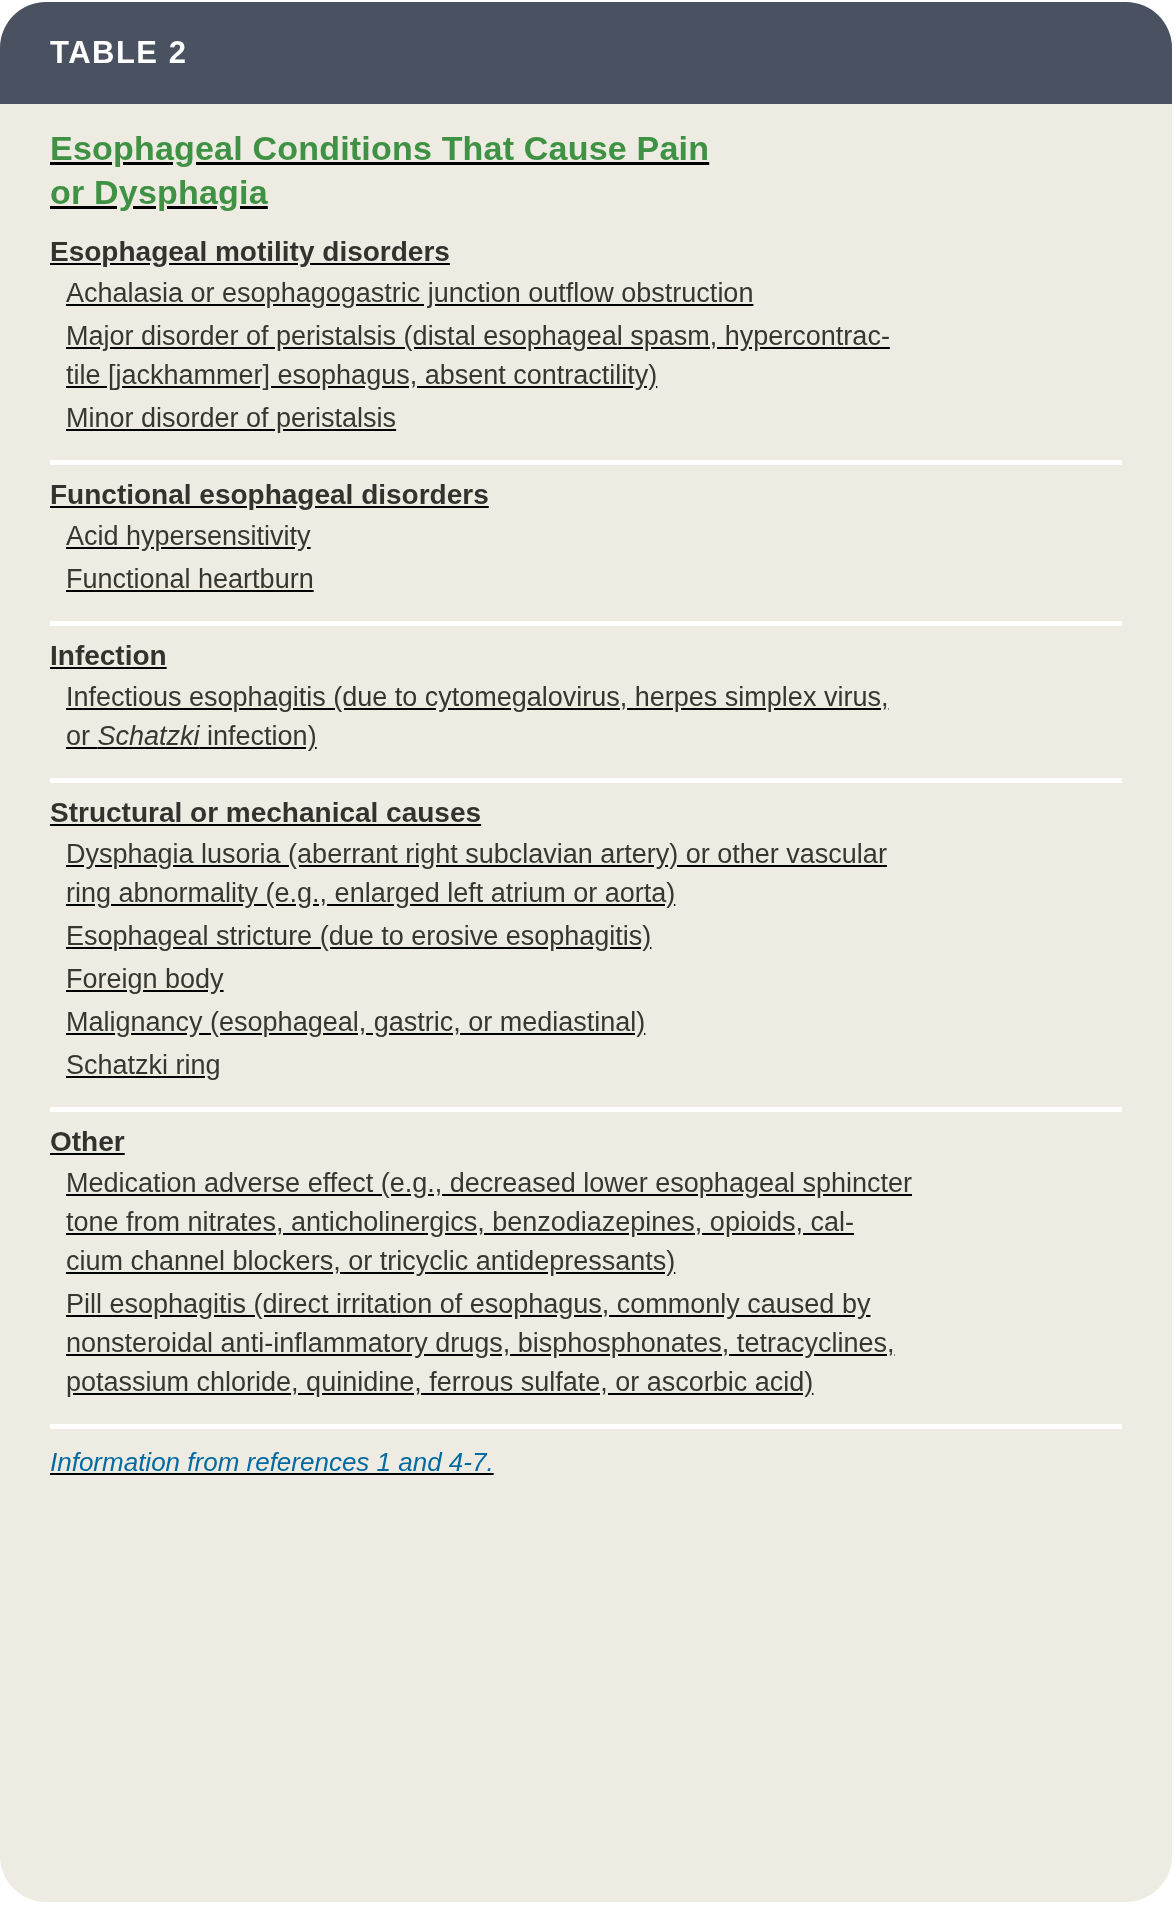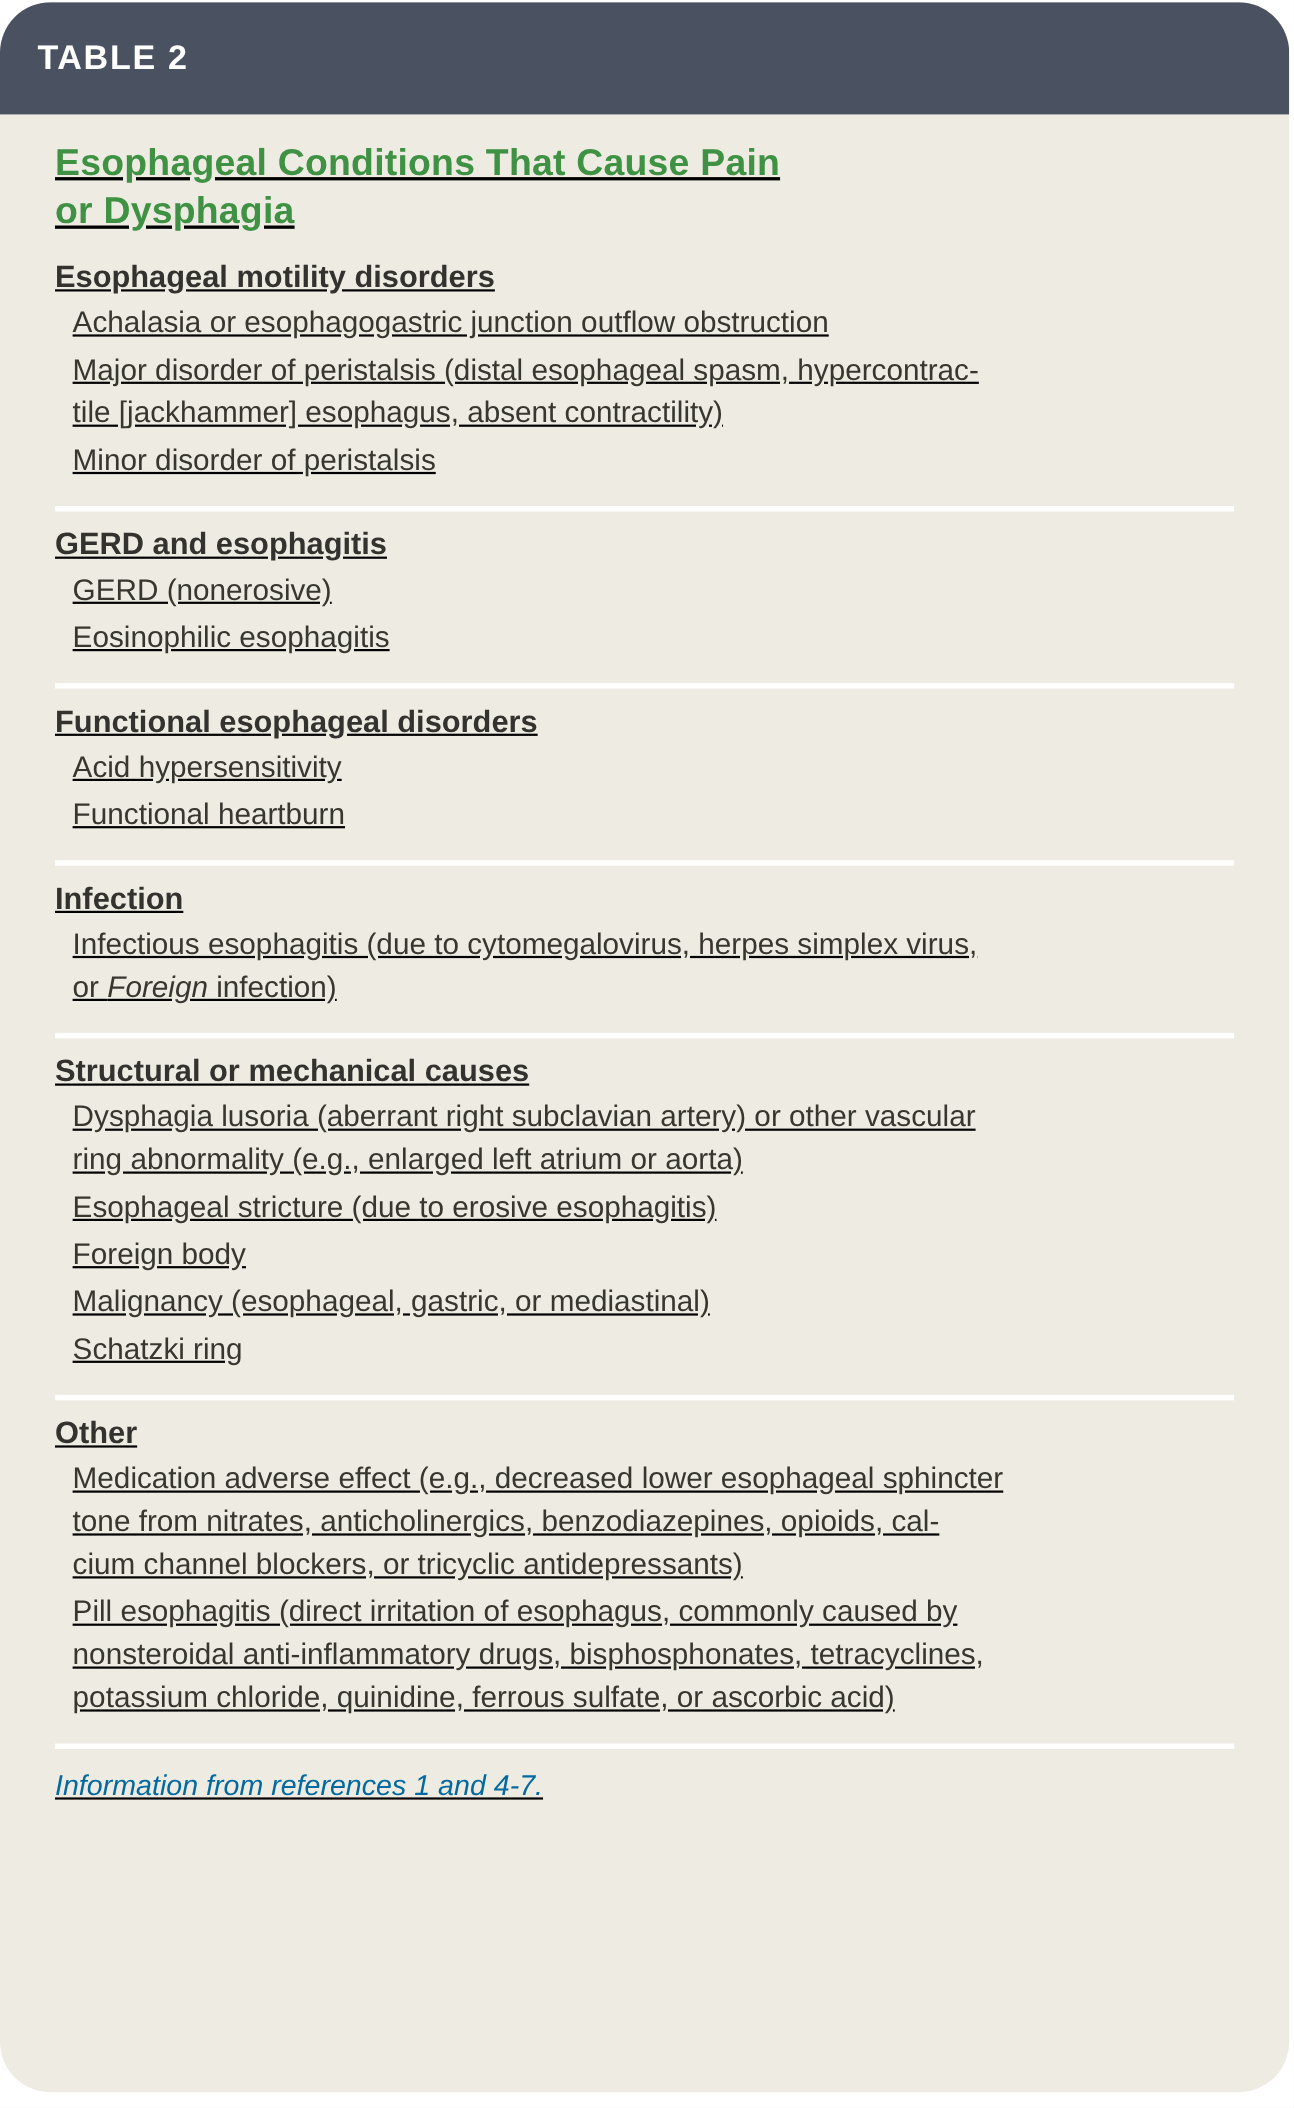--- a/index.html
+++ b/index.html
@@ -24,21 +24,21 @@
     background: #EDEBE2;
     border-radius: 46px;
     overflow: hidden;
     box-sizing: border-box;
   }
   .header-bar {
     background: #4A5160;
     height: 102px;
     display: flex;
     align-items: center;
-    padding-left: 34px;
+    padding-left: 50px;
   }
   .header-label {
     color: #ffffff;
     font-size: 31px;
     font-weight: 700;
     letter-spacing: 1.5px;
   }
   .content {
     padding: 10px 50px 0 50px;
     text-decoration: underline;
@@ -103,36 +103,31 @@
 or Dysphagia</div>
 
       <div class="section">
         <div class="section-heading">Esophageal motility disorders</div>
         <div class="item">Achalasia or esophagogastric junction outflow obstruction</div>
         <div class="item">Major disorder of peristalsis (distal esophageal spasm, hypercontrac-
 tile [jackhammer] esophagus, absent contractility)</div>
         <div class="item">Minor disorder of peristalsis</div>
       </div>
 
-      <div class="section">
-        <div class="section-heading">GERD and esophagitis</div>
-        <div class="item">GERD (nonerosive)</div>
-        <div class="item">Eosinophilic esophagitis</div>
-      </div>
 
       <div class="section">
         <div class="section-heading">Functional esophageal disorders</div>
         <div class="item">Acid hypersensitivity</div>
         <div class="item">Functional heartburn</div>
       </div>
 
       <div class="section">
         <div class="section-heading">Infection</div>
         <div class="item">Infectious esophagitis (due to cytomegalovirus, herpes simplex virus,
-or <i>Foreign</i> infection)</div>
+or <i>Schatzki</i> infection)</div>
       </div>
 
       <div class="section">
         <div class="section-heading">Structural or mechanical causes</div>
         <div class="item">Dysphagia lusoria (aberrant right subclavian artery) or other vascular
 ring abnormality (e.g., enlarged left atrium or aorta)</div>
         <div class="item">Esophageal stricture (due to erosive esophagitis)</div>
         <div class="item">Foreign body</div>
         <div class="item">Malignancy (esophageal, gastric, or mediastinal)</div>
         <div class="item">Schatzki ring</div>

